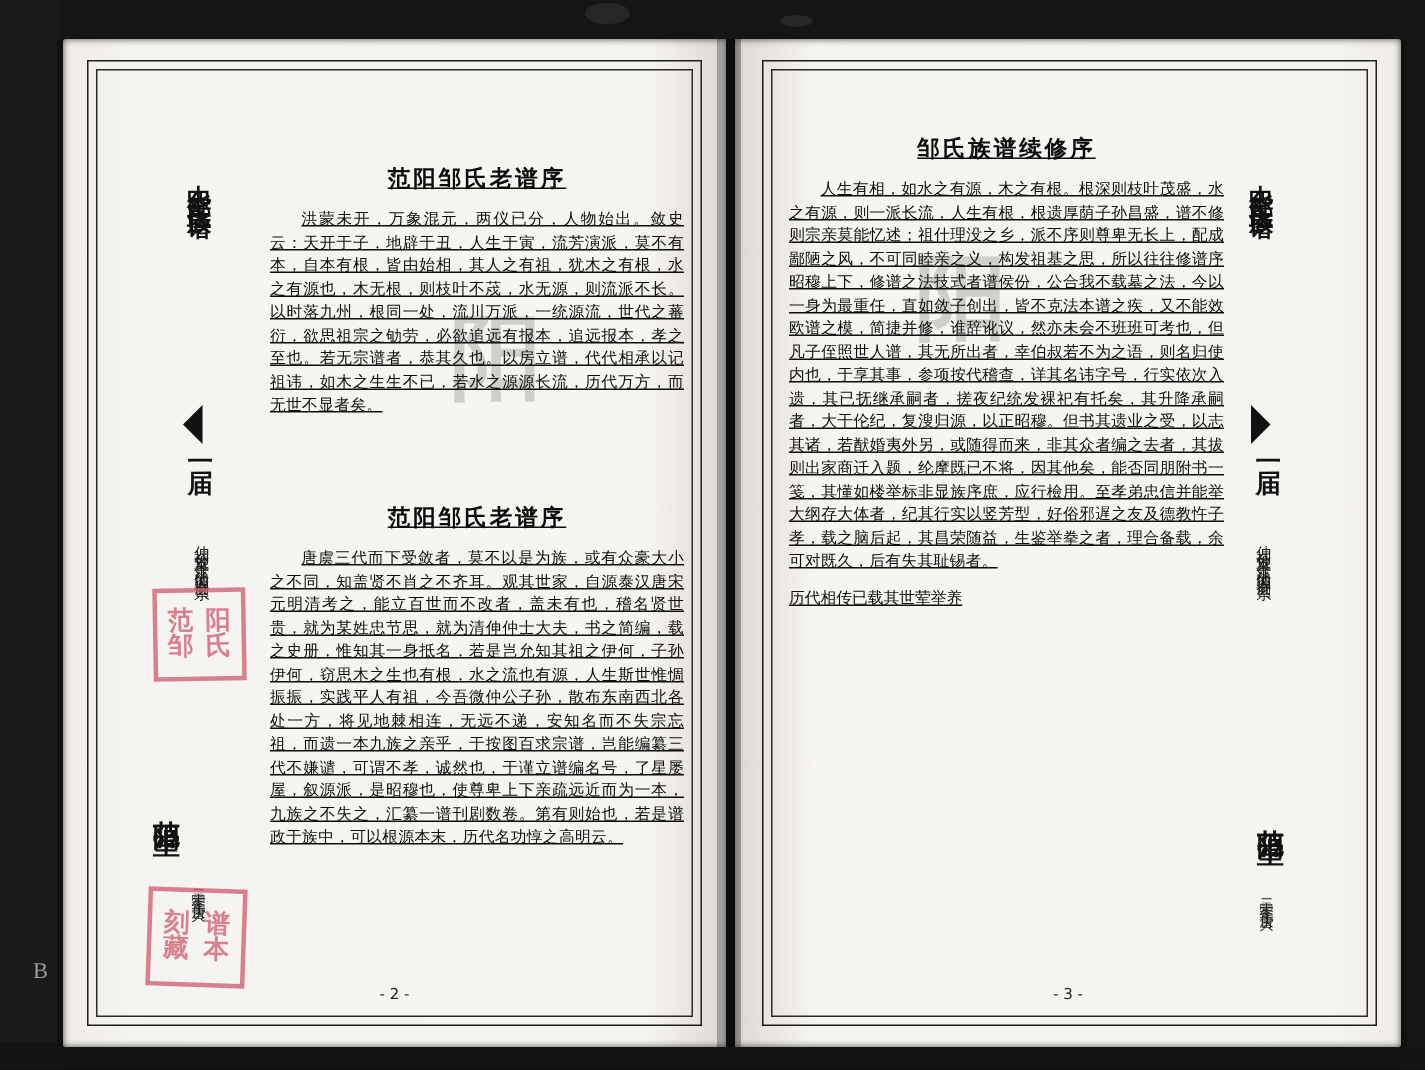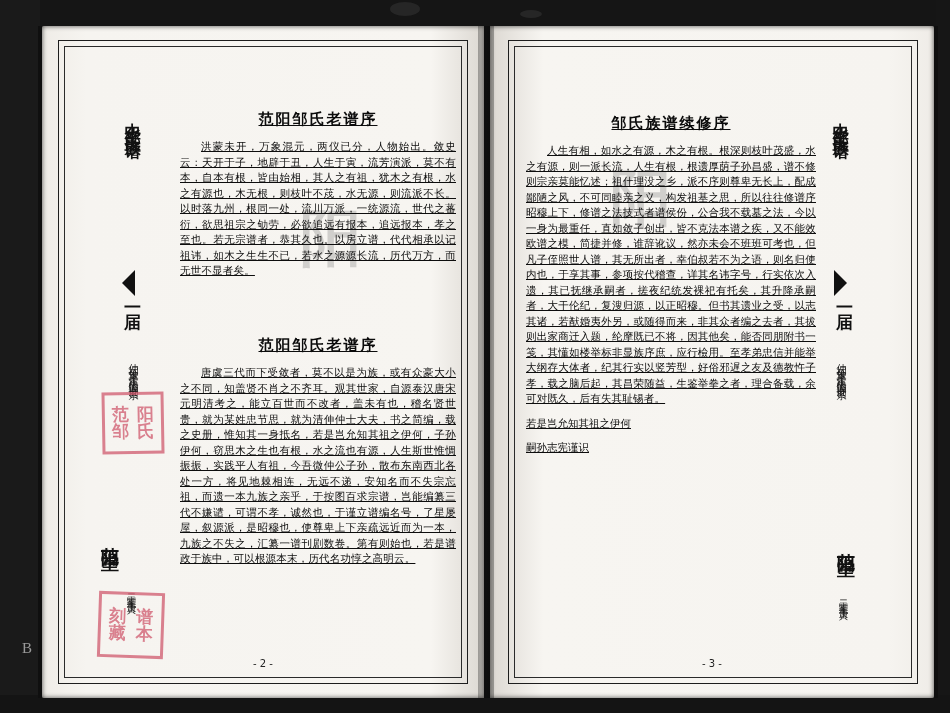--- a/index.html
+++ b/index.html
@@ -170,25 +170,24 @@
       <div class="pagenum" style="left:0;top:632px;">- 2 -</div>
     </div>
 
     <div class="page right">
 
       <div class="frame" style="left:18px;top:14px;width:410px;height:644px;"></div>
       <div class="frame inner" style="left:24px;top:20px;width:398px;height:632px;"></div>
 
       <div class="wm-char" style="left:120px;top:130px;">阳</div>
 
-      <div class="col" style="left:36px;top:88px;width:290px;">
+      <div class="col" style="left:36px;top:64px;width:290px;">
         <div class="doc-title">邹氏族谱续修序</div>
         <p class="para">人生有相，如水之有源，木之有根。根深则枝叶茂盛，水之有源，则一派长流，人生有根，根遗厚荫子孙昌盛，谱不修则宗亲莫能忆述；祖什理没之乡，派不序则尊卑无长上，配成鄙陋之风，不可同睦亲之义，构发祖基之思，所以往往修谱序昭穆上下，修谱之法技式者谱侯份，公合我不载墓之法，今以一身为最重任，直如敛子创出，皆不克法本谱之疾，又不能效欧谱之模，简捷并修，谁辞讹议，然亦未会不班班可考也，但凡子侄照世人谱，其无所出者，幸伯叔若不为之语，则名归使内也，于享其事，参项按代稽查，详其名讳字号，行实依次入遗，其已抚继承嗣者，搓夜纪统发裸祀有托矣，其升降承嗣者，大干伦纪，复溲归源，以正昭穆。但书其遗业之受，以志其诸，若猷婚夷外另，或随得而来，非其众者编之去者，其拔则出家商迁入题，纶摩既已不将，因其他矣，能否同朋附书一笺，其懂如楼举标非显族序庶，应行檢用。至孝弟忠信并能举大纲存大体者，纪其行实以竖芳型，好俗邪遅之友及德教忤子孝，载之脑后起，其昌荣随益，生鉴举拳之者，理合备载，余可对既久，后有失其耻锡者。</p>
-        <p class="sig">若是岂允知其祖之伊何</p>
-        <p class="sig">嗣孙志宪谨识</p>
+        <p class="sig">历代相传已载其世荤举养</p>
       </div>
 
       <div class="vtitle" style="left:342px;top:84px;font-size:16px;height:150px;">中华邹氏族谱</div>
       <div class="tri right-pt" style="left:344px;top:244px;"></div>
       <div class="vbig" style="left:344px;top:272px;font-size:17px;height:48px;">一届</div>
       <div class="vsub" style="left:346px;top:330px;font-size:10px;height:190px;">仲祠公支下平江爽山仙人洞世系</div>
       <div class="vbig" style="left:344px;top:512px;font-size:18px;height:72px;">范阳堂</div>
       <div class="vsub" style="left:348px;top:566px;font-size:9.5px;height:84px;">二零零年庚寅</div>
 
       <div class="pagenum" style="left:0;top:632px;">- 3 -</div>

